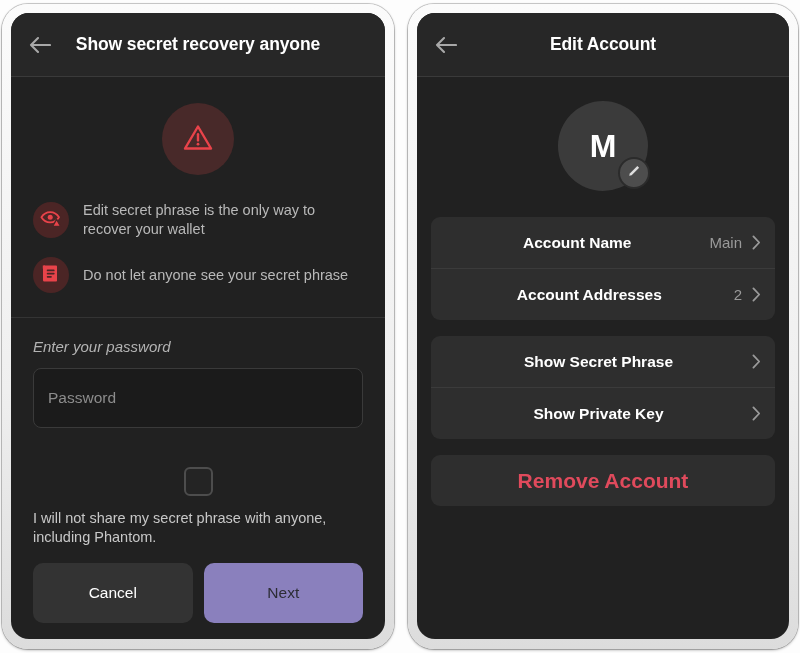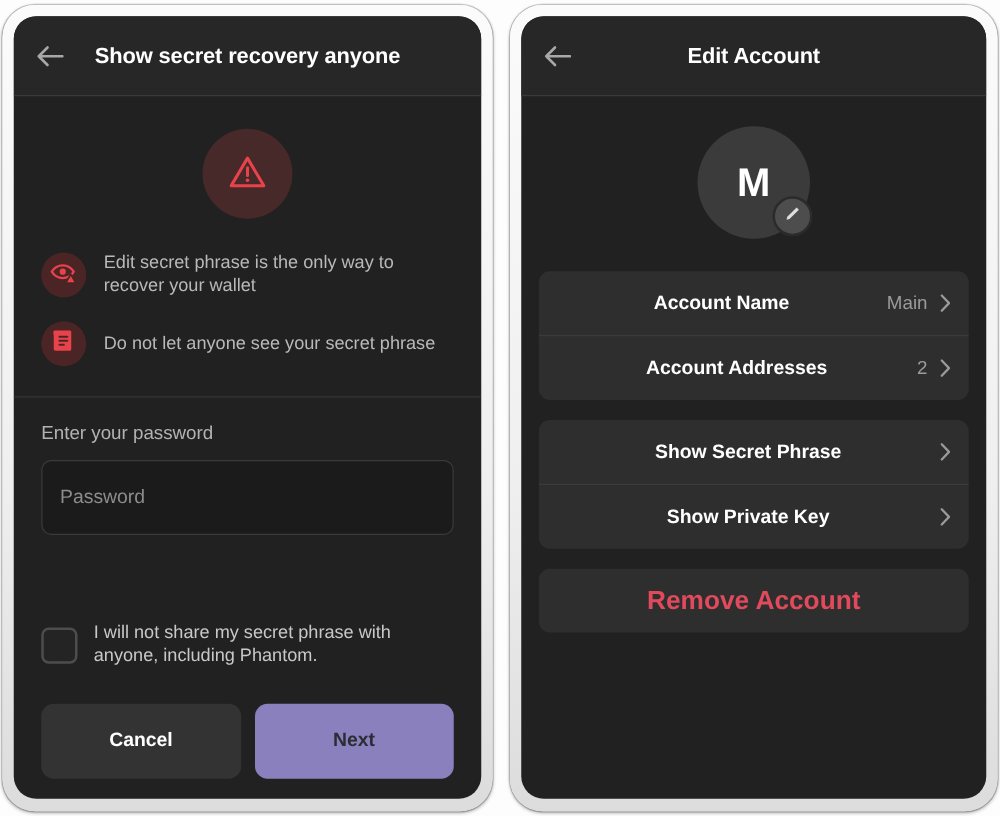--- a/index.html
+++ b/index.html
@@ -125,20 +125,21 @@
   .form-section {
     padding: 20px 22px 0 22px;
     flex: 1;
     display: flex;
     flex-direction: column;
   }
   .field-label {
     color: #b3b3b3;
     font-size: 15px;
     margin-bottom: 13px;
+    font-style: italic;
   }
   .password-input {
     width: 100%;
     box-sizing: border-box;
     height: 60px;
     background: #1b1b1b;
     border: 1px solid #3a3a3a;
     border-radius: 8px;
     color: #f0f0f0;
     font-size: 15.5px;
@@ -147,20 +148,22 @@
     outline: none;
   }
   .password-input::placeholder { color: #8c8c8c; }
 
   .spacer { flex: 1; }
 
   .consent-row {
     display: flex;
     align-items: center;
     gap: 13px;
+    margin-bottom: 16px;
+    flex-direction: column;
   }
   .checkbox {
     width: 25px;
     height: 25px;
     min-width: 25px;
     border: 2px solid #4d4d4d;
     border-radius: 6px;
     background: #242424;
     cursor: pointer;
   }
@@ -175,26 +178,25 @@
     gap: 11px;
     padding-bottom: 16px;
   }
   .btn {
     flex: 1;
     height: 60px;
     border-radius: 10px;
     border: none;
     font-family: "Liberation Sans", sans-serif;
     font-size: 15.5px;
-    font-weight: bold;
+    font-weight: normal;
     cursor: pointer;
     display: flex;
     align-items: center;
     justify-content: center;
-    margin-top: 28px;
   }
   .btn-cancel { background: #333333; color: #ffffff; }
   .btn-next   { background: #8a80bd; color: #2c2c35; }
 
   
   .account-body {
     flex: 1;
     padding: 0 14px;
     display: flex;
     flex-direction: column;

